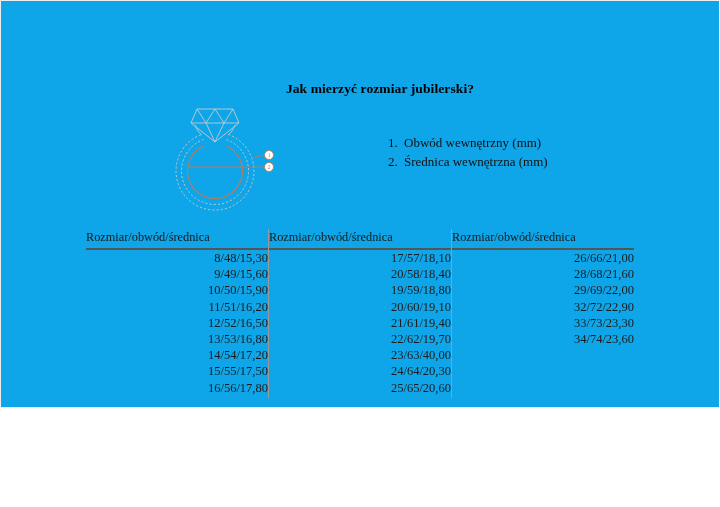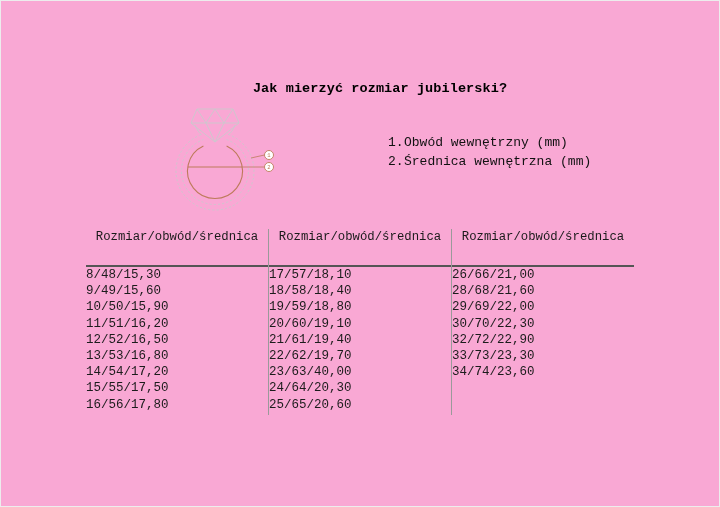--- a/index.html
+++ b/index.html
@@ -1,40 +1,40 @@
 <!DOCTYPE html>
 <html><head>
 <meta charset="utf-8">
 <style>
   html,body { margin:0; padding:0; background:#fff; }
   .page {
-    position:relative; width:720px; height:507px; box-sizing:border-box;
-    background:#f9a8d4; border:1px solid #ededed; overflow:hidden;
-    font-family:Liberation Mono, monospace; color:#1a1a1a;
+    position:relative; width:720px; height:408px; box-sizing:border-box;
+    background:#0ea5e9; border:1px solid #ededed; overflow:hidden;
+    font-family:Liberation Serif, serif; color:#1a1a1a;
   }
   .title {
     position:absolute; top:80px; left:40px; right:0; margin:0;
     text-align:center; font-size:13.5px; font-weight:bold; color:#000;
     letter-spacing:0.1px;
   }
   .ring-svg { position:absolute; left:150px; top:95px; }
   .legend { position:absolute; left:387px; top:133px; font-size:13px; color:#111; }
   .legend-item { display:flex; line-height:18.5px; }
   .legend-num { width:16px; text-align:left; }
   .legend-label { }
   .size-table { position:absolute; left:85px; top:228px; width:548px; display:flex; }
   .tcol { flex:1; padding-bottom:2px; }
   .tcol + .tcol { border-left:1px solid #9a9a9a; }
   .th {
-    height:17px; line-height:17px; text-align:center;
+    height:17px; line-height:17px; 
     font-size:12.3px; color:#1a1a1a; border-bottom:2px solid #555;
-    padding-bottom:19px; white-space:nowrap;
+    padding-bottom:2px; white-space:nowrap;
   }
   .td {
-    height:16.2px; line-height:16.2px; text-align:left;
+    height:16.2px; line-height:16.2px; text-align:right;
     font-size:12.5px; color:#1c1c1c; white-space:nowrap;
   }
 </style>
 </head>
 <body>
 
 <div class="page">
 
   <h1 class="title">Jak mierzyć rozmiar jubilerski?</h1>
 
@@ -94,35 +94,34 @@
       <div class="td">12/52/16,50</div>
       <div class="td">13/53/16,80</div>
       <div class="td">14/54/17,20</div>
       <div class="td">15/55/17,50</div>
       <div class="td">16/56/17,80</div>
     </div>
 
     <div class="tcol">
       <div class="th">Rozmiar/obwód/średnica</div>
       <div class="td">17/57/18,10</div>
-      <div class="td">18/58/18,40</div>
+      <div class="td">20/58/18,40</div>
       <div class="td">19/59/18,80</div>
       <div class="td">20/60/19,10</div>
       <div class="td">21/61/19,40</div>
       <div class="td">22/62/19,70</div>
       <div class="td">23/63/40,00</div>
       <div class="td">24/64/20,30</div>
       <div class="td">25/65/20,60</div>
     </div>
 
     <div class="tcol">
       <div class="th">Rozmiar/obwód/średnica</div>
       <div class="td">26/66/21,00</div>
       <div class="td">28/68/21,60</div>
       <div class="td">29/69/22,00</div>
-      <div class="td">30/70/22,30</div>
       <div class="td">32/72/22,90</div>
       <div class="td">33/73/23,30</div>
       <div class="td">34/74/23,60</div>
     </div>
 
   </div>
 </div>
 
 </body></html>

